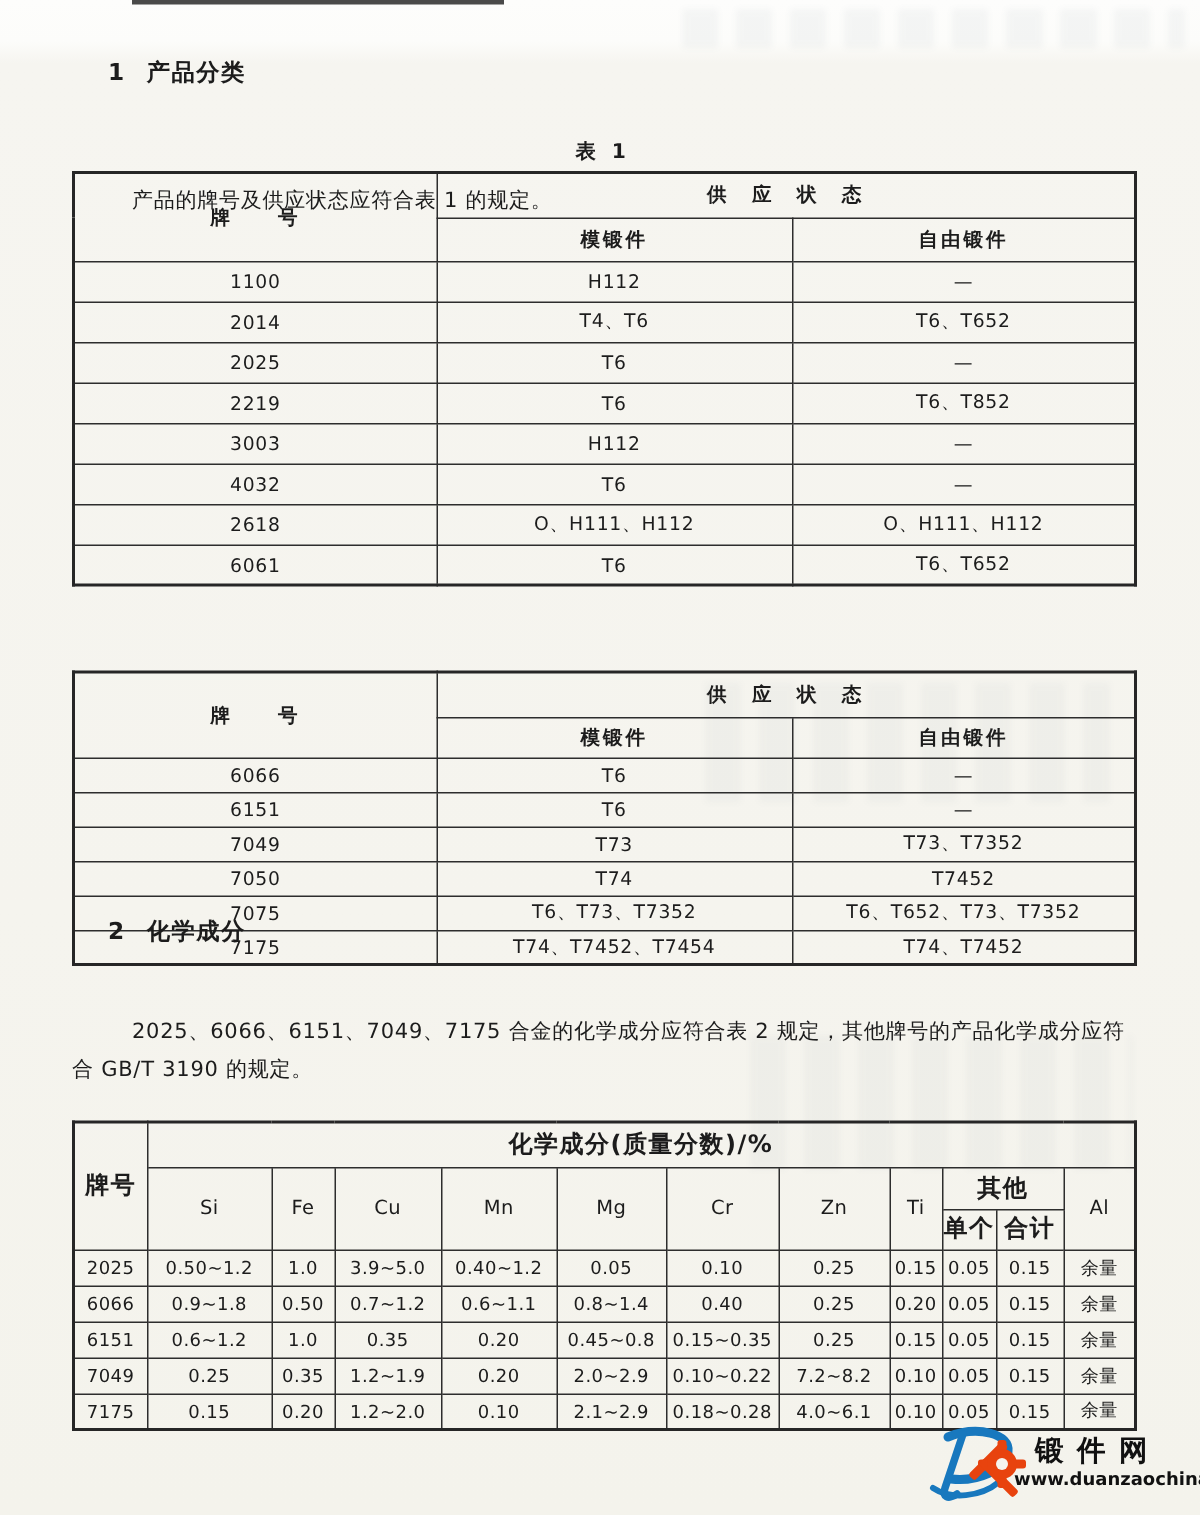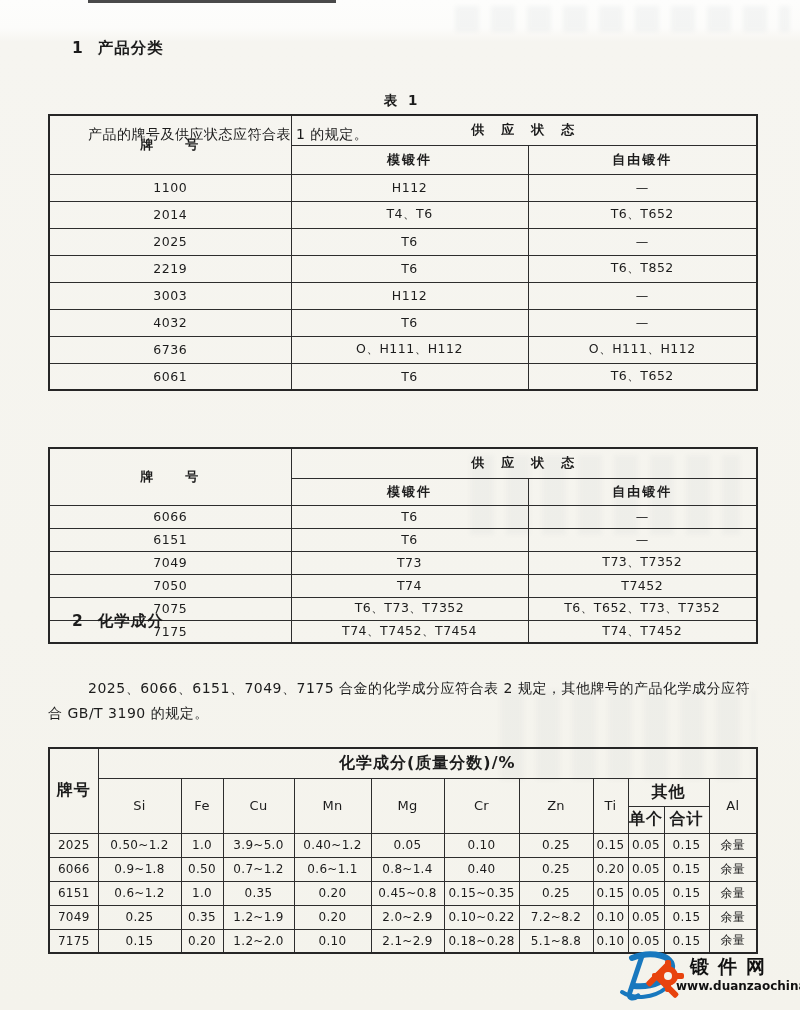--- a/index.html
+++ b/index.html
@@ -105,21 +105,21 @@
       <td>3003</td>
       <td>H112</td>
       <td>—</td>
     </tr>
     <tr class="dr">
       <td>4032</td>
       <td>T6</td>
       <td>—</td>
     </tr>
     <tr class="dr">
-      <td>6736</td>
+      <td>2618</td>
       <td>O、H111、H112</td>
       <td>O、H111、H112</td>
     </tr>
     <tr class="dr">
       <td>6061</td>
       <td>T6</td>
       <td>T6、T652</td>
     </tr>
   </tbody>
     </table>
@@ -272,21 +272,21 @@
       <td>余量</td>
     </tr>
     <tr class="dr">
       <td>7175</td>
       <td>0.15</td>
       <td>0.20</td>
       <td>1.2~2.0</td>
       <td>0.10</td>
       <td>2.1~2.9</td>
       <td>0.18~0.28</td>
-      <td>5.1~8.8</td>
+      <td>4.0~6.1</td>
       <td>0.10</td>
       <td>0.05</td>
       <td>0.15</td>
       <td>余量</td>
     </tr>
   </tbody>
     </table>
 
   <div class="logo">
     <svg width="70" height="58" viewBox="0 0 70 58">

